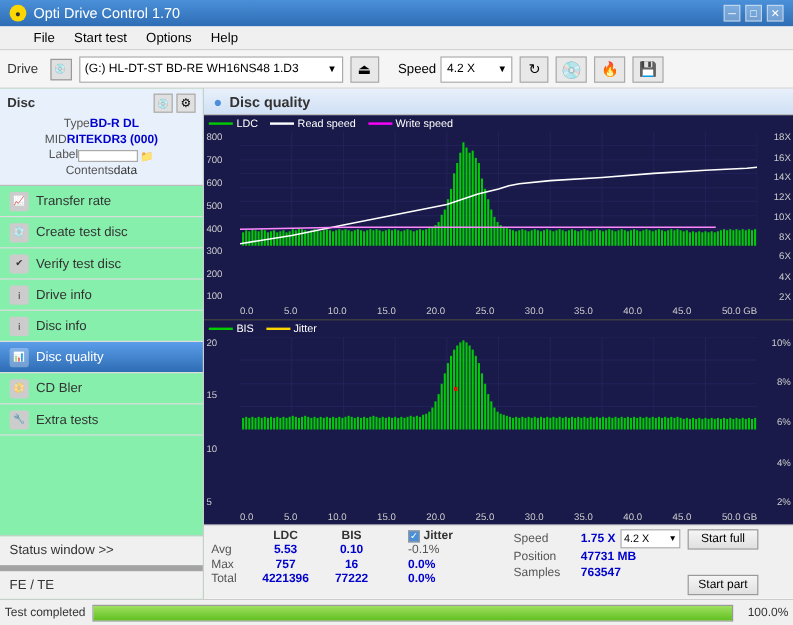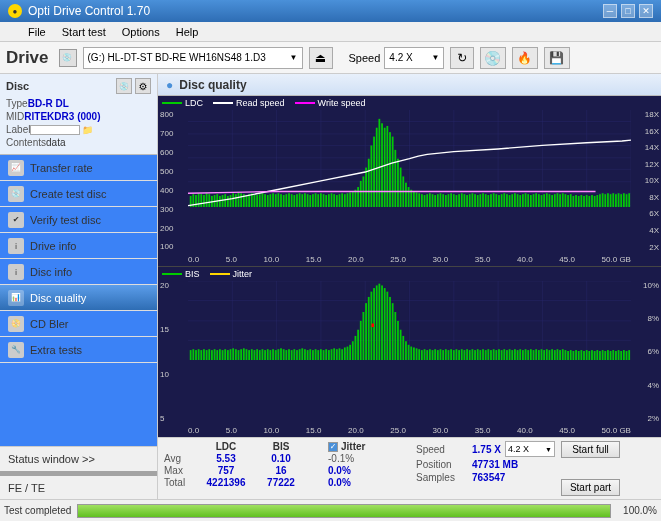--- a/index.html
+++ b/index.html
@@ -64,21 +64,21 @@
     
     .toolbar {
       background: #f5f5f5;
       height: 32px;
       display: flex;
       align-items: center;
       padding: 0 6px;
       gap: 6px;
       border-bottom: 1px solid #ccc;
     }
-    .toolbar-label { font-size: 17px; font-weight: bold; color: #333; }
+    .toolbar-label { font-size: 11px; font-weight: normal; color: #333; }
     .drive-select {
       background: white;
       border: 1px solid #aaa;
       height: 22px;
       min-width: 220px;
       font-size: 10px;
       padding: 0 4px;
       display: flex; align-items: center; justify-content: space-between;
     }
     .drive-icon {
@@ -116,22 +116,22 @@
     }
 
     
     .main-area {
       display: flex;
       height: calc(521px - 22px - 20px - 32px - 22px);
     }
 
     
     .sidebar {
-      width: 158px;
-      background: #3b82f6;
+      width: 170px;
+      background: #86efac;
       border-right: 1px solid #ccc;
       display: flex;
       flex-direction: column;
     }
 
     
     .disc-section {
       background: #e8f0fb;
       border-bottom: 1px solid #bbb;
       padding: 4px 6px;
@@ -143,21 +143,21 @@
     .disc-title { font-weight: bold; font-size: 11px; color: #333; }
     .disc-refresh {
       width: 16px; height: 16px;
       background: #e0e0e0;
       border: 1px solid #aaa;
       cursor: pointer;
       display: flex; align-items: center; justify-content: center;
       font-size: 10px;
     }
     .disc-row {
-      display: flex; justify-content: flex-start; margin-bottom: 2px;
+      display: flex; justify-content: center; margin-bottom: 2px;
       font-size: 10px;
     }
     .disc-key { color: #555; }
     .disc-val { color: #0000cc; font-weight: bold; }
     .disc-val-normal { color: #333; }
 
     
     .nav-item {
       height: 26px;
       display: flex; align-items: center;

